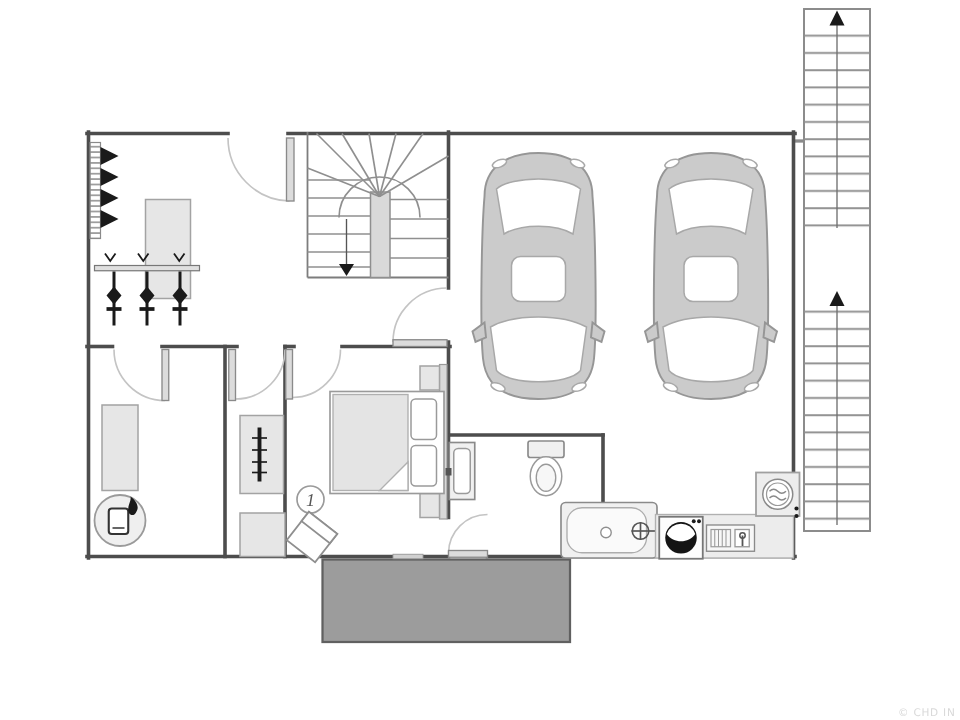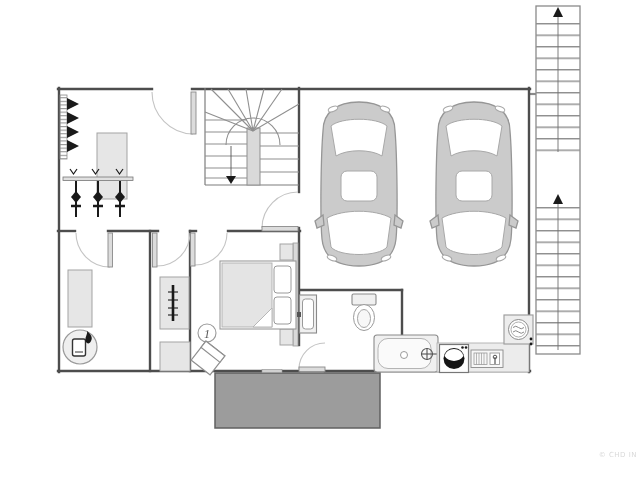--- a/index.html
+++ b/index.html
@@ -14,21 +14,21 @@
   .white-fix{fill:#ffffff;stroke:#9a9a9a;stroke-width:1;}
   .car-body{fill:var(--car-fill,#cbcbcb);stroke:var(--car-stroke,#969696);stroke-width:1.3;}
   .car-glass{fill:#ffffff;stroke:#a8a8a8;stroke-width:1;}
   .arc{stroke:var(--arc,#c4c4c4);stroke-width:1.1;fill:none;}
   .leaf{fill:#dcdcdc;stroke:#8a8a8a;stroke-width:0.9;}
   .tread{stroke:var(--tread,#8f8f8f);stroke-width:1.1;}
   .blackfill{fill:var(--black,#1a1a1a);}
   .blackline{stroke:var(--black,#1a1a1a);fill:none;}
   .patio{fill:var(--patio-fill,#9c9c9c);stroke:var(--patio-stroke,#606060);stroke-width:1.5;}
   .label-1{font:italic 12px "Liberation Serif",serif;fill:#555;}
-  #watermark{position:absolute;right:3px;top:451px;font-size:7px;color:var(--watermark,#d9d9d9);
+  #watermark{position:absolute;right:3px;top:471px;font-size:7px;color:var(--watermark,#d9d9d9);
              letter-spacing:.5px;}
 </style>
 </head>
 <body>
 
 <div id="canvas">
 <svg width="640" height="480" viewBox="0 0 640 480">
   <defs>
     <pattern id="treads" width="44" height="11.5" patternUnits="userSpaceOnUse">
       <line x1="0" y1="0.8" x2="44" y2="0.8" stroke="#8f8f8f" stroke-width="1.4"></line>

